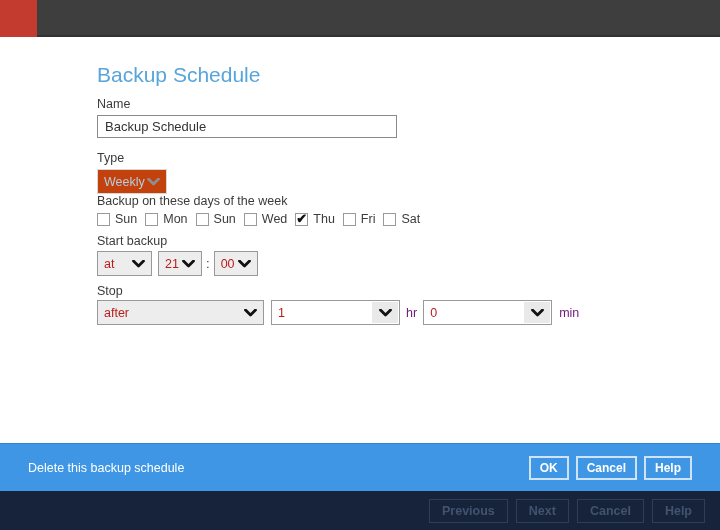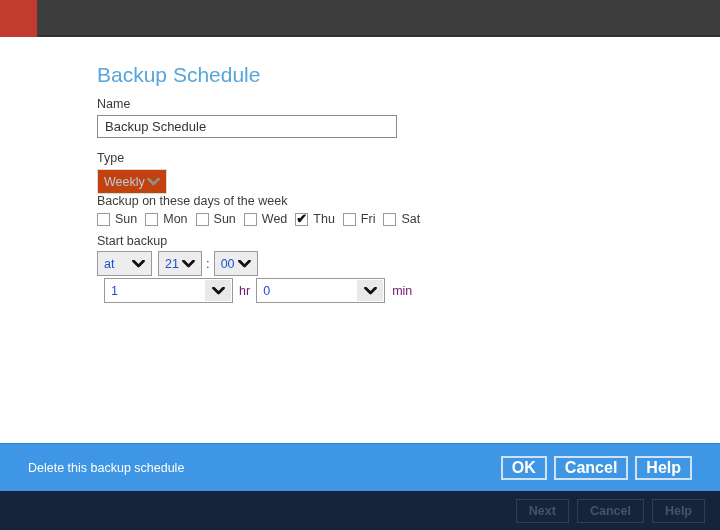--- a/index.html
+++ b/index.html
@@ -23,21 +23,21 @@
   .lbl-start { margin-top:8px; }
   .lbl-stop  { margin-top:8px; }
 
   .txt-input { display:block; margin-top:4px; width:300px; height:23px;
                border:1px solid #8a8a8a; background:#fff; padding:0 7px;
                font-family:"Liberation Sans", sans-serif; font-size:13px; color:#333; outline:none; }
 
   
   .sel { display:inline-flex; align-items:center; justify-content:space-between;
          height:25px; border:1px solid #999; background:#ededed;
-         padding:0 6px; font-size:12.5px; color:#1d4ed8; vertical-align:top; }
+         padding:0 6px; font-size:12.5px; color:#b91c1c; vertical-align:top; }
   .sel .chev { display:inline-flex; align-items:center; }
   .sel.disabled { background:#c2410c; border-color:#d8d8d8; color:#b5cde0; }
   .sel.white { background:#fff; padding-right:0; }
   .sel.white .chev { width:26px; height:21px; background:#e9e9e9;
                      justify-content:center; margin-right:1px; }
   .row { margin-top:4px; display:flex; align-items:center; }
   .row-start { margin-top:3px; }
   .row-stop  { margin-top:2px; }
   .colon { margin:0 4px; font-size:13px; color:#3b3b3b; }
   .unit  { font-size:12.5px; color:#701a75; }
@@ -50,21 +50,21 @@
                        font-size:13px; font-weight:bold; color:#111; }
   .day span.dlbl { margin-left:5px; font-size:12.5px; color:#3b3b3b; }
 
   
   .actionbar { position:absolute; top:443px; left:0; width:720px; height:48px;
                background:#3e96e4; border-top:1px solid #2f85d2;
                display:flex; align-items:center; padding:0 28px; }
   .del-link { color:#ffffff; font-size:12.5px; cursor:pointer; }
   .flexspace { flex:1; }
   .bluebtn { height:24px; margin-left:7px; padding:0 9px; background:transparent;
-             border:2px solid #cfe3f6; color:#ffffff; font-size:16px; font-weight:700;
+             border:2px solid #cfe3f6; color:#ffffff; font-size:12px; font-weight:700;
              display:inline-flex; align-items:center; cursor:pointer;
              font-family:"Liberation Sans", sans-serif; }
 
   
   .footer { position:absolute; top:491px; left:0; width:720px; height:39px;
             background:#16233b; display:flex; align-items:center;
             justify-content:flex-end; gap:8px; padding:0 15px; }
   .footbtn { height:24px; padding:0 12px; background:transparent;
              border:1px solid #2e3e5a; color:#41536f; font-size:12.5px; font-weight:600;
              display:inline-flex; align-items:center;
@@ -151,21 +151,30 @@
       <div class="sel" style="width:44px">
         <span>00</span>
         <span class="chev">
           <svg width="13" height="8" viewBox="0 0 13 8">
               <polyline points="1.5,1 6.5,6 11.5,1" fill="none" stroke="#111" stroke-width="2.8" stroke-linecap="round" stroke-linejoin="round"></polyline>
             </svg>
         </span>
       </div>
     </div>
 
+    <div class="lbl lbl-stop">Stop</div>
     <div class="row row-stop">
+      <div class="sel" style="width:167px">
+        <span>after</span>
+        <span class="chev">
+          <svg width="13" height="8" viewBox="0 0 13 8">
+              <polyline points="1.5,1 6.5,6 11.5,1" fill="none" stroke="#111" stroke-width="2.8" stroke-linecap="round" stroke-linejoin="round"></polyline>
+            </svg>
+        </span>
+      </div>
       <div class="sel white" style="width:129px; margin-left:7px">
         <span>1</span>
         <span class="chev">
           <svg width="13" height="8" viewBox="0 0 13 8">
               <polyline points="1.5,1 6.5,6 11.5,1" fill="none" stroke="#111" stroke-width="2.8" stroke-linecap="round" stroke-linejoin="round"></polyline>
             </svg>
         </span>
       </div>
       <span class="unit" style="margin:0 6px">hr</span>
       <div class="sel white" style="width:129px">
@@ -182,18 +191,19 @@
 
   <div class="actionbar">
     <span class="del-link">Delete this backup schedule</span>
     <span class="flexspace"></span>
     <button class="bluebtn">OK</button>
     <button class="bluebtn">Cancel</button>
     <button class="bluebtn">Help</button>
   </div>
 
   <div class="footer">
+    <button class="footbtn">Previous</button>
     <button class="footbtn">Next</button>
     <button class="footbtn">Cancel</button>
     <button class="footbtn">Help</button>
   </div>
 
 </div>
 
 </body></html>

